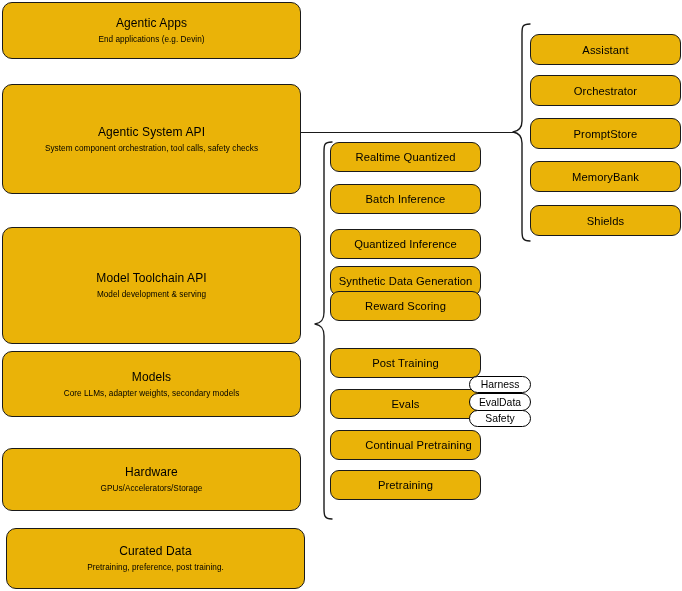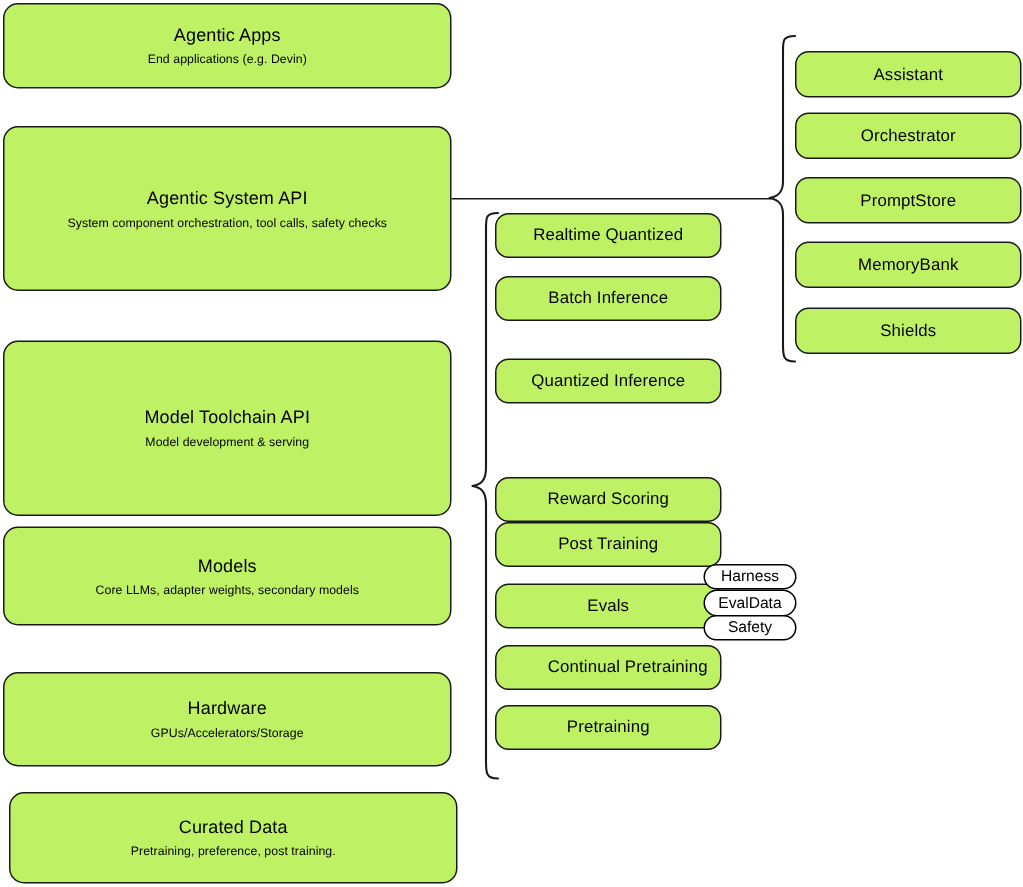--- a/index.html
+++ b/index.html
@@ -13,21 +13,21 @@
     height: 591px;
     background: #ffffff;
     font-family: "Liberation Sans", sans-serif;
     overflow: hidden;
   }
   .box {
     position: absolute;
     box-sizing: border-box;
     border: 1.4px solid #1a1a1a;
     border-radius: 10px;
-    background: #bef264;
+    background: #eab308;
     display: flex;
     flex-direction: column;
     align-items: center;
     justify-content: center;
     text-align: center;
   }
   .box .title {
     color: #000000;
     font-size: 12px;
     line-height: 15px;
@@ -125,26 +125,29 @@
   </svg>
 
   <div class="box mid-box" style="left:330px; top:142px; width:151px; height:30px;">
     <div class="title">Realtime Quantized</div>
   </div>
 
   <div class="box mid-box" style="left:330px; top:184px; width:151px; height:30px;align-items:center;">
     <div class="title">Batch Inference</div>
   </div>
 
-  <div class="box mid-box" style="left:330px; top:239px; width:151px; height:30px;">
+  <div class="box mid-box" style="left:330px; top:229px; width:151px; height:30px;">
     <div class="title">Quantized Inference</div>
   </div>
 
-
-  <div class="box mid-box" style="left:330px; top:318px; width:151px; height:30px;">
+  <div class="box mid-box" style="left:330px; top:266px; width:151px; height:30px;">
+    <div class="title">Synthetic Data Generation</div>
+  </div>
+
+  <div class="box mid-box" style="left:330px; top:291px; width:151px; height:30px;">
     <div class="title">Reward Scoring</div>
   </div>
 
   <div class="box mid-box" style="left:330px; top:348px; width:151px; height:30px;">
     <div class="title">Post Training</div>
   </div>
 
   <div class="box mid-box" style="left:330px; top:389px; width:151px; height:30px;">
     <div class="title">Evals</div>
   </div>

